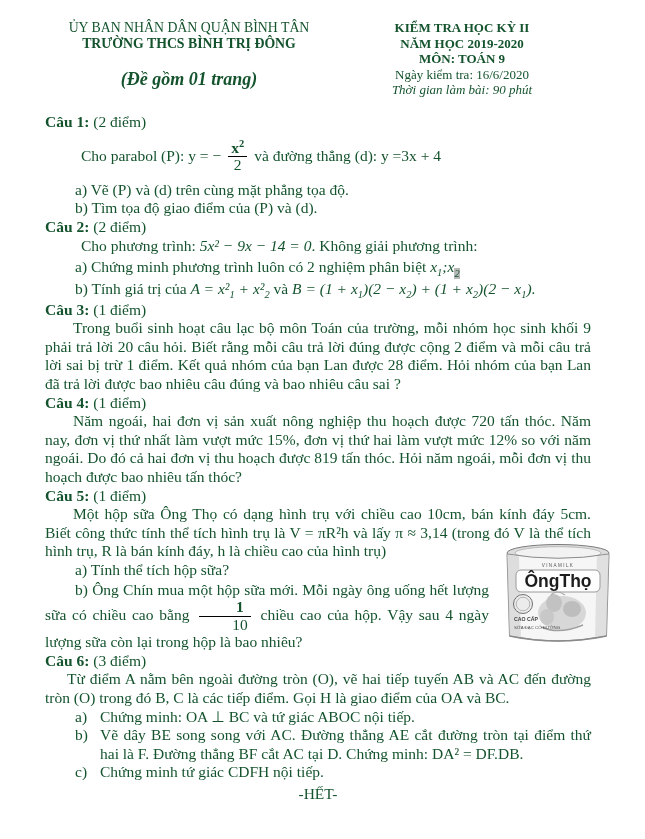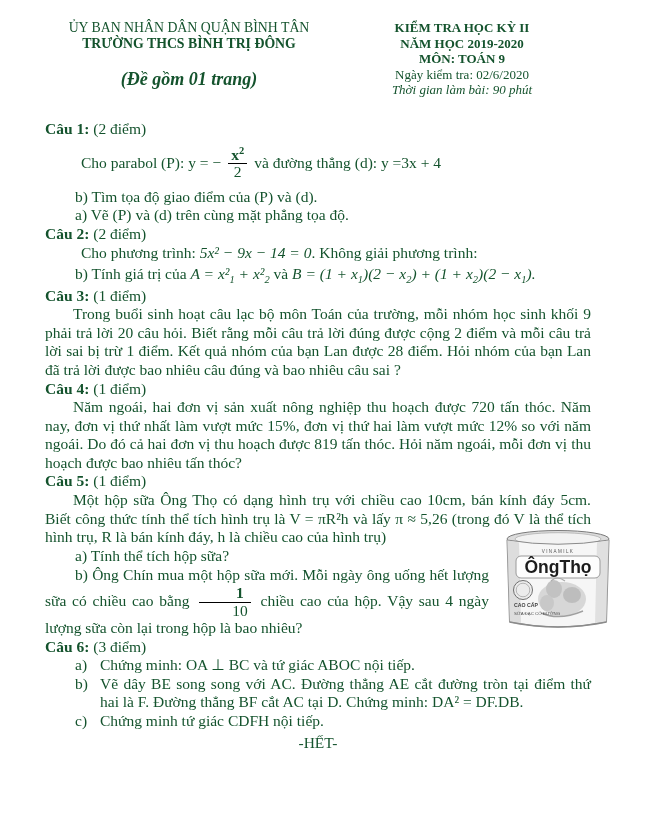--- a/index.html
+++ b/index.html
@@ -16,21 +16,21 @@
     overflow:hidden;
   }
   
   .header{display:flex;}
   .h-left{width:288px;text-align:center;font-size:13.8px;line-height:15.6px;}
   .h-right{flex:1;text-align:center;font-size:13px;line-height:15.6px;}
   .bold{font-weight:bold;}
   .ital{font-style:italic;}
   .h-note{font-weight:bold;font-style:italic;margin-top:21px;font-size:18px;}
   
-  .content{margin-top:22px;}
+  .content{margin-top:15px;}
   .q-head{margin:0;}
   .q-label{font-weight:bold;}
   .item{margin-left:30px;}
   .para{text-align:justify;text-indent:28px;}
   .para-small-indent{text-align:justify;text-indent:22px;}
   sup{font-size:10.5px;line-height:0;vertical-align:super;}
   sub{font-size:10.5px;line-height:0;vertical-align:sub;}
   .m{font-style:italic;}
   .hl{background:#b9b9b9;}
   
@@ -59,50 +59,51 @@
   <div class="header">
     <div class="h-left">
       <div>ỦY BAN NHÂN DÂN QUẬN BÌNH TÂN</div>
       <div class="bold">TRƯỜNG THCS BÌNH TRỊ ĐÔNG</div>
       <div class="h-note">(Đề gồm 01 trang)</div>
     </div>
     <div class="h-right">
       <div class="bold">KIỂM TRA HỌC KỲ II</div>
       <div class="bold">NĂM HỌC 2019-2020</div>
       <div class="bold">MÔN: TOÁN 9</div>
-      <div>Ngày kiểm tra: 02/6/2020</div>
+      <div>Ngày kiểm tra: 16/6/2020</div>
       <div class="ital">Thời gian làm bài: 90 phút</div>
     </div>
   </div>
 
   <div class="content">
 
     <section>
       <div class="q-head">
         <span class="q-label">Câu 1:</span>
         <span>(2 điểm)</span>
       </div>
       <div class="mathline">
         <span>Cho parabol (P):  y = −</span>
           <span class="frac">
             <span class="num"><span>x</span><sup>2</sup></span>
             <span class="den">2</span>
           </span>
           <span>và đường thẳng (d): y =3x + 4</span>
       </div>
+      <div class="item">a) Vẽ (P) và (d) trên cùng mặt phẳng tọa độ.</div>
       <div class="item">b) Tìm tọa độ giao điểm của (P) và (d).</div>
-      <div class="item">a) Vẽ (P) và (d) trên cùng mặt phẳng tọa độ.</div>
     </section>
 
     <section>
       <div class="q-head">
         <span class="q-label">Câu 2:</span>
         <span>(2 điểm)</span>
       </div>
       <div class="q2-intro"><span>Cho phương trình: </span><span class="m">5x² − 9x − 14 = 0</span><span>. Không giải phương trình:</span></div>
+      <div class="q2-row"><span>a) Chứng minh phương trình luôn có 2 nghiệm phân biệt </span><span class="m"><span>x</span><sub>1</sub><span>;</span><span>x</span><sub class="hl">2</sub></span></div>
       <div class="q2-row"><span>b) Tính giá trị của </span><span class="m"><span>A = x²</span><sub>1</sub><span> + x²</span><sub>2</sub></span><span> và </span><span class="m"><span>B = (1 + x</span><sub>1</sub><span>)(2 − x</span><sub>2</sub><span>) + (1 + x</span><sub>2</sub><span>)(2 − x</span><sub>1</sub><span>).</span></span></div>
     </section>
 
     <section>
       <div class="q-head">
         <span class="q-label">Câu 3:</span>
         <span>(1 điểm)</span>
       </div>
       <div class="para">Trong buổi sinh hoạt câu lạc bộ môn Toán của trường, mỗi nhóm học sinh khối 9 phải trả lời 20 câu hỏi. Biết rằng mỗi câu trả lời đúng được cộng 2 điểm và mỗi câu trả lời sai bị trừ 1 điểm. Kết quả nhóm của bạn Lan được 28 điểm. Hỏi nhóm của bạn Lan đã trả lời được bao nhiêu câu đúng và bao nhiêu câu sai ?</div>
     </section>
@@ -113,21 +114,21 @@
         <span>(1 điểm)</span>
       </div>
       <div class="para">Năm ngoái, hai đơn vị sản xuất nông nghiệp thu hoạch được 720 tấn thóc. Năm nay, đơn vị thứ nhất làm vượt mức 15%, đơn vị thứ hai làm vượt mức 12% so với năm ngoái. Do đó cả hai đơn vị thu hoạch được 819 tấn thóc. Hỏi năm ngoái, mỗi đơn vị thu hoạch được bao nhiêu tấn thóc?</div>
     </section>
 
     <section>
       <div class="q-head">
         <span class="q-label">Câu 5:</span>
         <span>(1 điểm)</span>
       </div>
-      <div class="para">Một hộp sữa Ông Thọ có dạng hình trụ với chiều cao 10cm, bán kính đáy 5cm. Biết công thức tính thể tích hình trụ là V = πR²h và lấy π ≈ 5,26 (trong đó V là thể tích hình trụ, R là bán kính đáy, h là chiều cao của hình trụ)</div>
+      <div class="para">Một hộp sữa Ông Thọ có dạng hình trụ với chiều cao 10cm, bán kính đáy 5cm. Biết công thức tính thể tích hình trụ là V = πR²h và lấy π ≈ 3,14 (trong đó V là thể tích hình trụ, R là bán kính đáy, h là chiều cao của hình trụ)</div>
 
       <div class="can-wrap">
         <svg width="118" height="102" viewBox="0 0 118 102" xmlns="http://www.w3.org/2000/svg">
           <ellipse cx="59" cy="10" rx="51" ry="8.5" fill="#dcdcdc" stroke="#7a7a7a" stroke-width="1"></ellipse>
           <ellipse cx="59" cy="10" rx="43" ry="6.3" fill="#f2f2f2" stroke="#a8a8a8" stroke-width="0.7"></ellipse>
           <path d="M8 11 L10.5 93 Q59 103 107.5 93 L110 11 Q59 19.5 8 11 Z" fill="#f6f6f6" stroke="#8a8a8a" stroke-width="1"></path>
           <path d="M8 11 L10.5 93 Q16 95 22 96.2 L20 13.5 Q13 12.5 8 11 Z" fill="#c9c9c9" opacity="0.55"></path>
           <path d="M110 11 L107.5 93 Q102 95 96 96.2 L98 13.5 Q105 12.5 110 11 Z" fill="#c9c9c9" opacity="0.5"></path>
           <rect x="17" y="27" width="84" height="22" rx="5" fill="#fdfdfd" stroke="#9a9a9a" stroke-width="1"></rect>
           <text x="59" y="24" text-anchor="middle" font-size="4.6" letter-spacing="1.4" fill="#555" font-family="Liberation Sans, sans-serif">VINAMILK</text>
@@ -150,20 +151,21 @@
 
       <div class="item">a) Tính thể tích hộp sữa?</div>
       <div class="q5-b"><span>b) Ông Chín mua một hộp sữa mới. Mỗi ngày ông uống hết lượng sữa có chiều cao bằng </span><span class="frac"><span class="num">1</span><span class="den">10</span></span><span> chiều cao của hộp. Vậy sau 4 ngày lượng sữa còn lại trong hộp là bao nhiêu?</span></div>
     </section>
 
     <section>
       <div class="q-head">
         <span class="q-label">Câu 6:</span>
         <span>(3 điểm)</span>
       </div>
+      <div class="para-small-indent">Từ điểm A nằm bên ngoài đường tròn (O), vẽ hai tiếp tuyến AB và AC đến đường tròn (O) trong đó B, C là các tiếp điểm. Gọi H là giao điểm của OA và BC.</div>
       <div class="li">
         <span class="mk">a)</span>
         <span class="tx">Chứng minh: OA ⊥ BC và tứ giác ABOC nội tiếp.</span>
       </div>
       <div class="li">
         <span class="mk">b)</span>
         <span class="tx">Vẽ dây BE song song với AC. Đường thẳng AE cắt đường tròn tại điểm thứ hai là F. Đường thẳng BF cắt AC tại D. Chứng minh: DA² = DF.DB.</span>
       </div>
       <div class="li">
         <span class="mk">c)</span>

